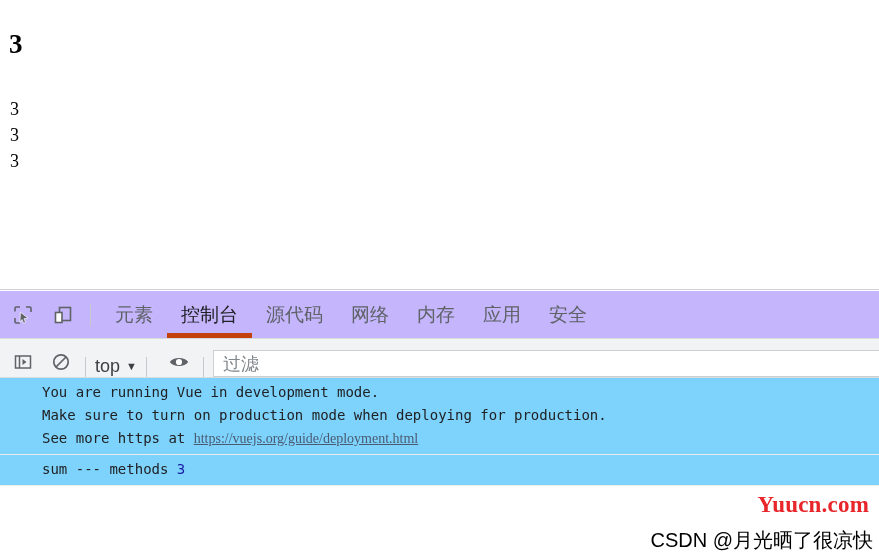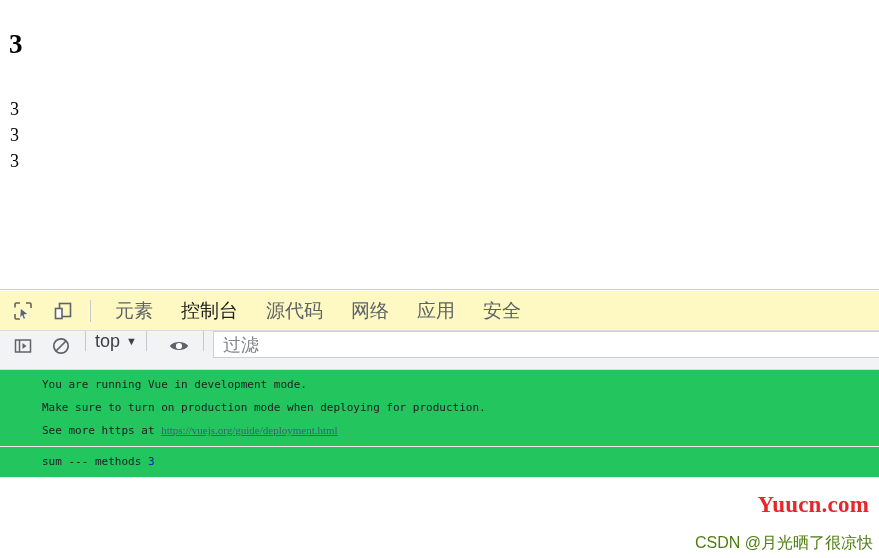--- a/index.html
+++ b/index.html
@@ -55,22 +55,22 @@
     left: 0;
     top: 291px;
     width: 879px;
     height: 267px;
     background: #ffffff;
   }
 
   
   #tabbar {
     position: relative;
-    height: 40px;
-    background: #fef9c3;
+    height: 48px;
+    background: #c4b5fd;
     border-bottom: 1px solid #d9dcdf;
     display: flex;
     align-items: center;
     box-sizing: border-box;
     overflow: hidden;
   }
   .tb-icon {
     width: 34px;
     height: 34px;
     margin-left: 6px;
@@ -93,31 +93,31 @@
     padding: 0 14px;
     height: 47px;
     line-height: 47px;
     flex: 0 0 auto;
     white-space: nowrap;
     cursor: pointer;
     box-sizing: border-box;
   }
   .tab.active {
     color: #202124;
-    border-bottom: 3px solid #c2410c;
+    border-bottom: 5px solid #c2410c;
   }
 
   
   #console-toolbar {
     position: relative;
     height: 39px;
     background: #f1f3f4;
     border-bottom: 1px solid #d9dcdf;
     display: flex;
-    align-items: flex-start;
+    align-items: flex-end;
     box-sizing: border-box;
   }
   .ct-icon {
     width: 30px;
     height: 30px;
     margin-left: 8px;
     display: flex;
     align-items: center;
     justify-content: center;
     flex: 0 0 auto;
@@ -156,23 +156,23 @@
     align-items: center;
     padding-left: 9px;
     font-size: 18px;
     color: #80868b;
     cursor: text;
   }
 
   
   #console-log {
     position: relative;
-    background: #22c55e;
+    background: #7dd3fc;
     font-family: "DejaVu Sans Mono", "Liberation Mono", monospace;
-    font-size: 11px;
+    font-size: 14px;
     overflow: hidden;
   }
   .msg-group {
     border-bottom: 1px solid #ebebeb;
     padding: 3px 0 4px 42px;
   }
   .msg-line {
     line-height: 23px;
     color: #202124;
     white-space: pre;
@@ -195,22 +195,22 @@
     font-size: 23px;
     font-weight: bold;
     color: #e8252a;
     letter-spacing: 0.2px;
     pointer-events: none;
   }
   #watermark-csdn {
     position: absolute;
     right: 6px;
     bottom: 4px;
-    font-size: 16px;
-    color: #4d7c0f;
+    font-size: 20px;
+    color: #000000;
     pointer-events: none;
     white-space: nowrap;
   }
 </style>
 </head>
 <body>
 
 <div id="page-area">
   <div id="page-heading">3</div>
   <div id="page-list">
@@ -239,20 +239,21 @@
         <rect x="3.5" y="8.5" width="6.5" height="10" fill="#ffffff" stroke="#5f6368" stroke-width="1.6"></rect>
       </svg>
     </div>
 
     <div class="tb-sep"></div>
 
     <div class="tab">元素</div>
     <div class="tab active">控制台</div>
     <div class="tab">源代码</div>
     <div class="tab">网络</div>
+    <div class="tab">内存</div>
     <div class="tab">应用</div>
     <div class="tab">安全</div>
   </div>
 
   <div id="console-toolbar">
 
     <div class="ct-icon">
       <svg width="20" height="20" viewBox="0 0 20 20">
         <rect x="2.5" y="4" width="15" height="12" fill="none" stroke="#5f6368" stroke-width="1.5"></rect>
         <line x1="6.5" y1="4" x2="6.5" y2="16" stroke="#5f6368" stroke-width="1.5"></line>

